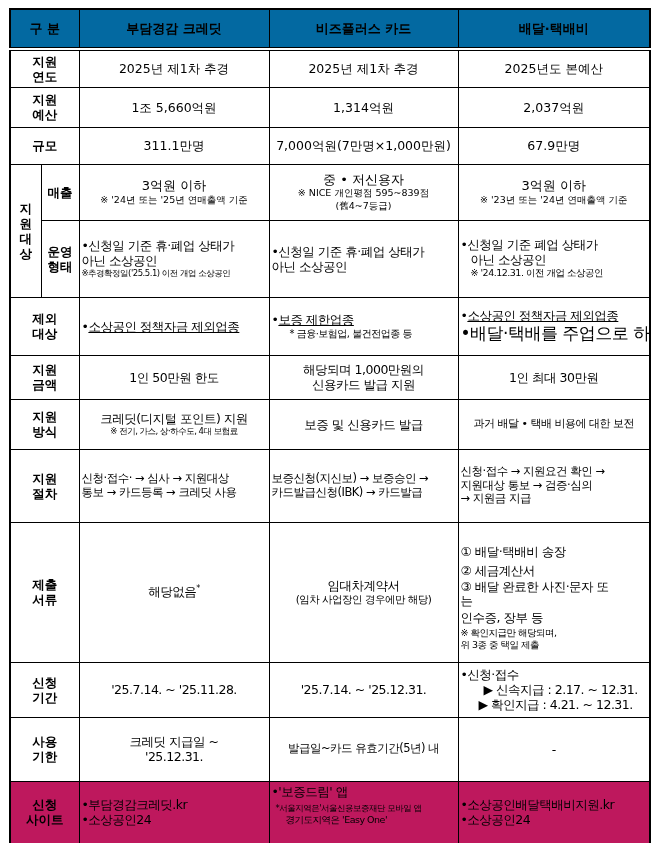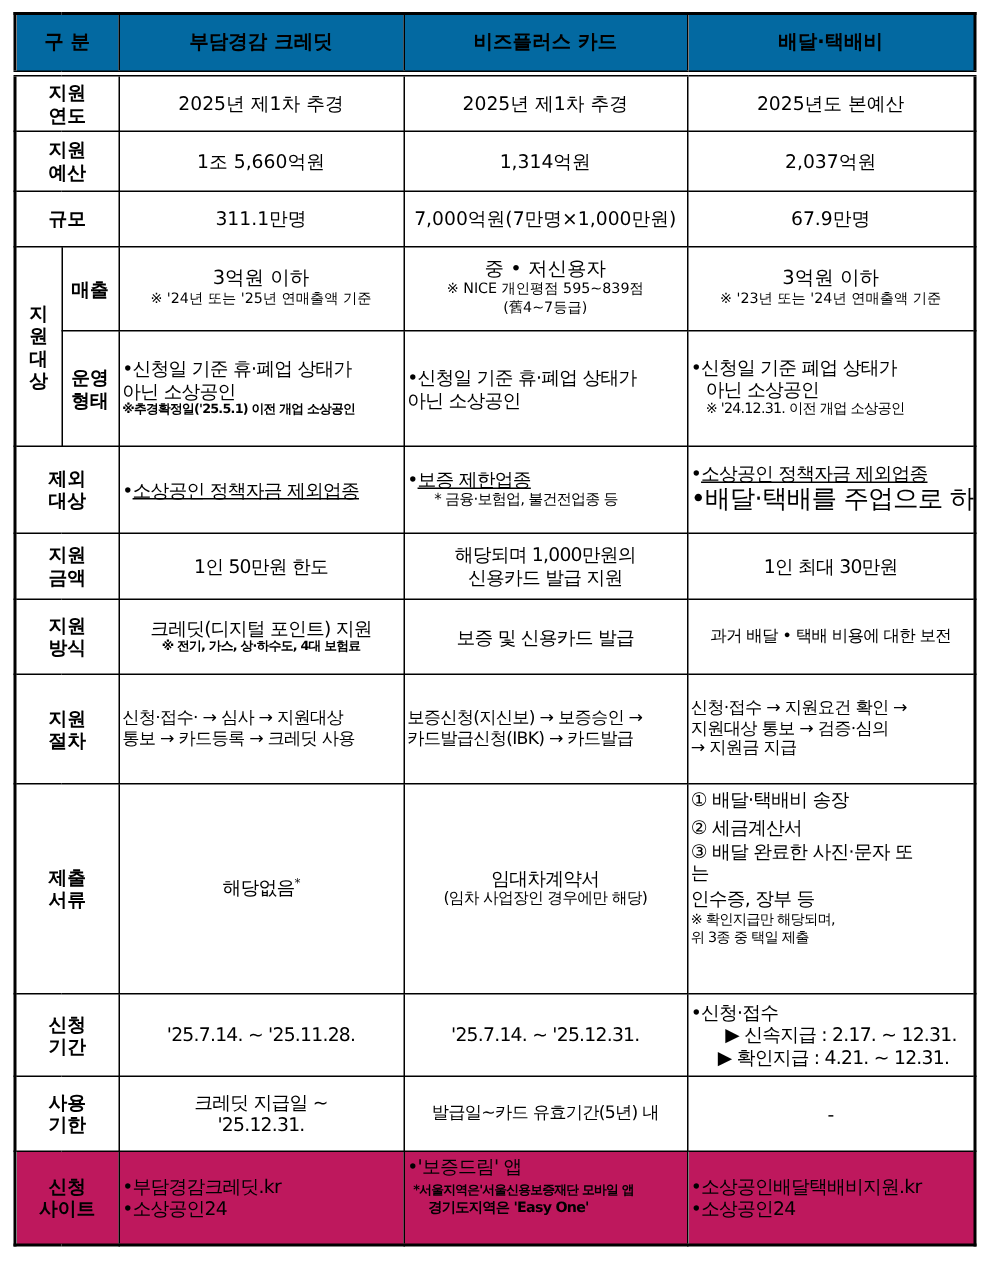--- a/index.html
+++ b/index.html
@@ -58,21 +58,20 @@
     }
     .note {
       font-size: 9.5px;
       line-height: 1.3;
       display: block;
     }
     .note-sm {
       font-size: 8.5px;
       line-height: 1.3;
       display: block;
-      font-weight: bold;
     }
     .left { text-align: left !important; }
     .u { text-decoration: underline; }
     .big { font-size: 13px; }
     .line { display: block; }
     .indent { padding-left: 10px; }
     .indent2 { padding-left: 18px; }
     tr.site td { background: #be185d; }
     .cond { font-size: 12px; letter-spacing: -0.5px; }
   </style>
@@ -235,21 +234,21 @@
         <span class="line">제출</span>
         <span class="line">서류</span>
       </td>
       <td class="cond">
         <span>해당없음</span><sup style="font-size:8px">*</sup>
       </td>
       <td class="cond">
         <span class="line">임대차계약서</span>
         <span class="note" style="font-size:10.5px">(임차 사업장인 경우에만 해당)</span>
       </td>
-      <td class="left cond" style="vertical-align:top;padding-top:0;line-height:1.55">
+      <td class="left cond" style="vertical-align:top;padding-top:19px;line-height:1.55">
         <span class="line">① 배달·택배비 송장</span>
         <span class="line">② 세금계산서</span>
         <span class="line" style="line-height:1.1">③ 배달 완료한 사진·문자 또</span>
         <span class="line" style="line-height:1.1">는</span>
         <span class="line">인수증, 장부 등</span>
         <span class="note" style="line-height:1.25">※ 확인지급만 해당되며,</span>
         <span class="note" style="line-height:1.25">위 3종 중 택일 제출</span>
       </td>
     </tr>
 
@@ -260,21 +259,21 @@
       </td>
       <td class="cond">'25.7.14. ~ '25.11.28.</td>
       <td class="cond">'25.7.14. ~ '25.12.31.</td>
       <td class="left cond">
         <span class="line">•신청·접수</span>
         <span class="line" style="padding-left:23px">▶ 신속지급 : 2.17. ~ 12.31.</span>
         <span class="line" style="padding-left:18px">▶ 확인지급 : 4.21. ~ 12.31.</span>
       </td>
     </tr>
 
-    <tr style="height:50px">
+    <tr style="height:64px">
       <td colspan="2" class="lbl">
         <span class="line">사용</span>
         <span class="line">기한</span>
       </td>
       <td class="cond">
         <span class="line">크레딧 지급일 ~</span>
         <span class="line">'25.12.31.</span>
       </td>
       <td class="cond" style="font-size:11.5px">발급일~카드 유효기간(5년) 내</td>
       <td class="cond">-</td>

